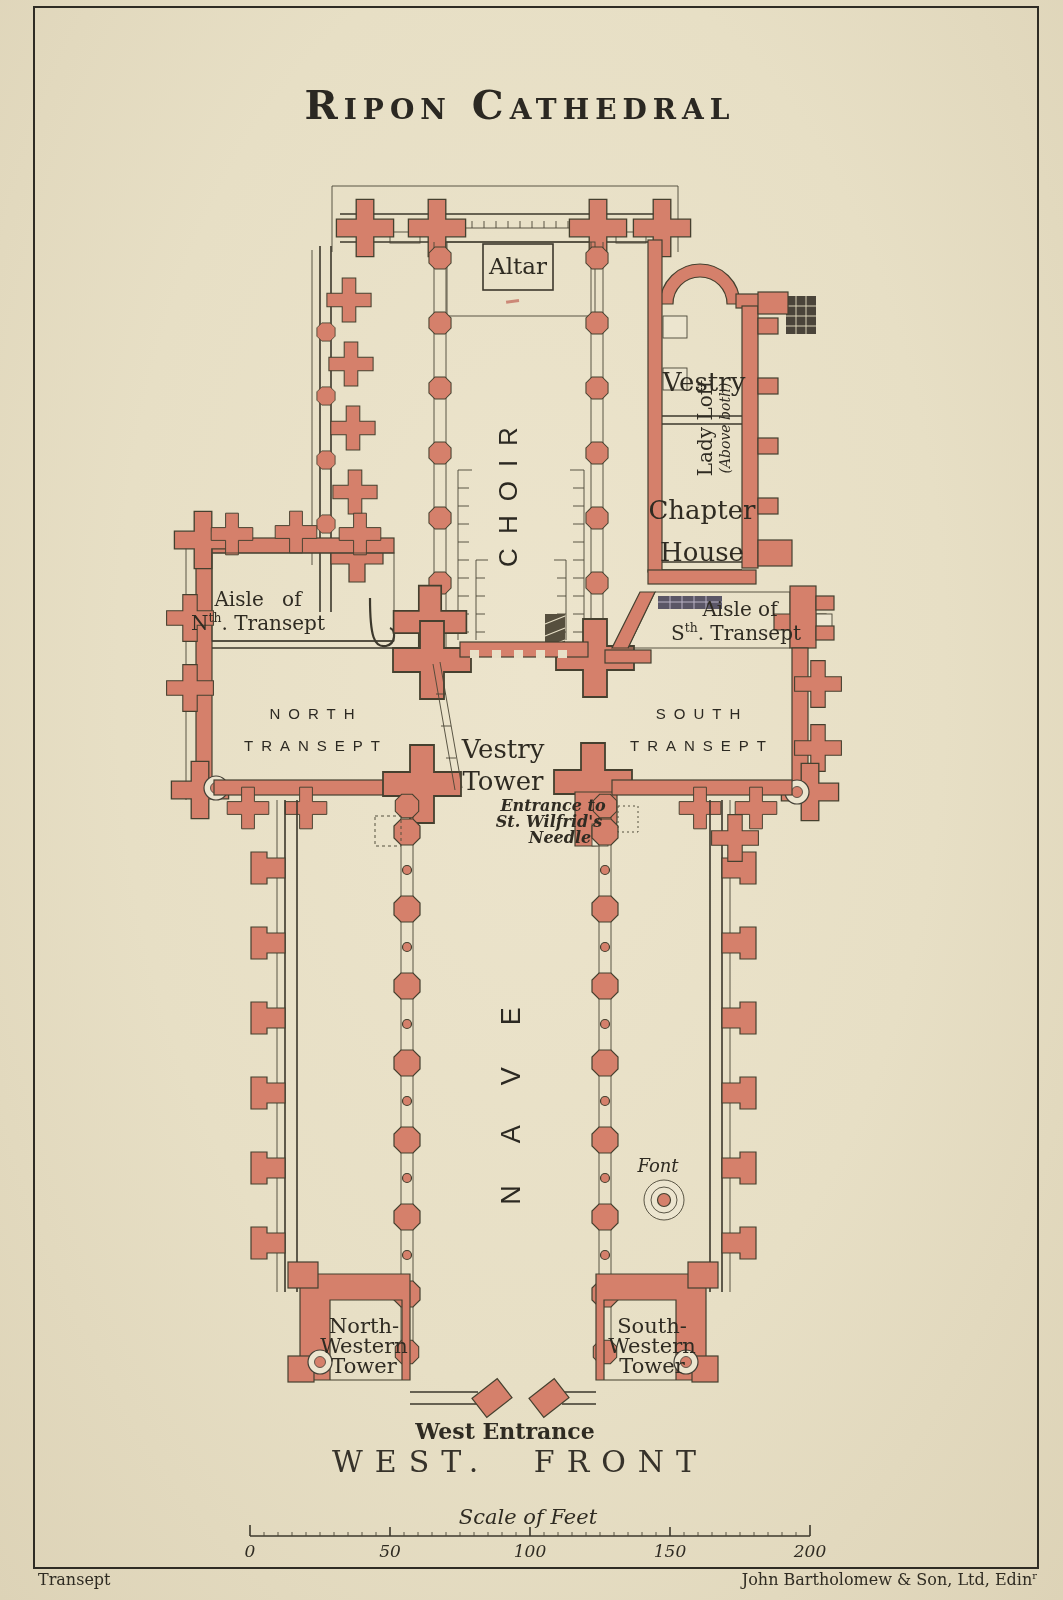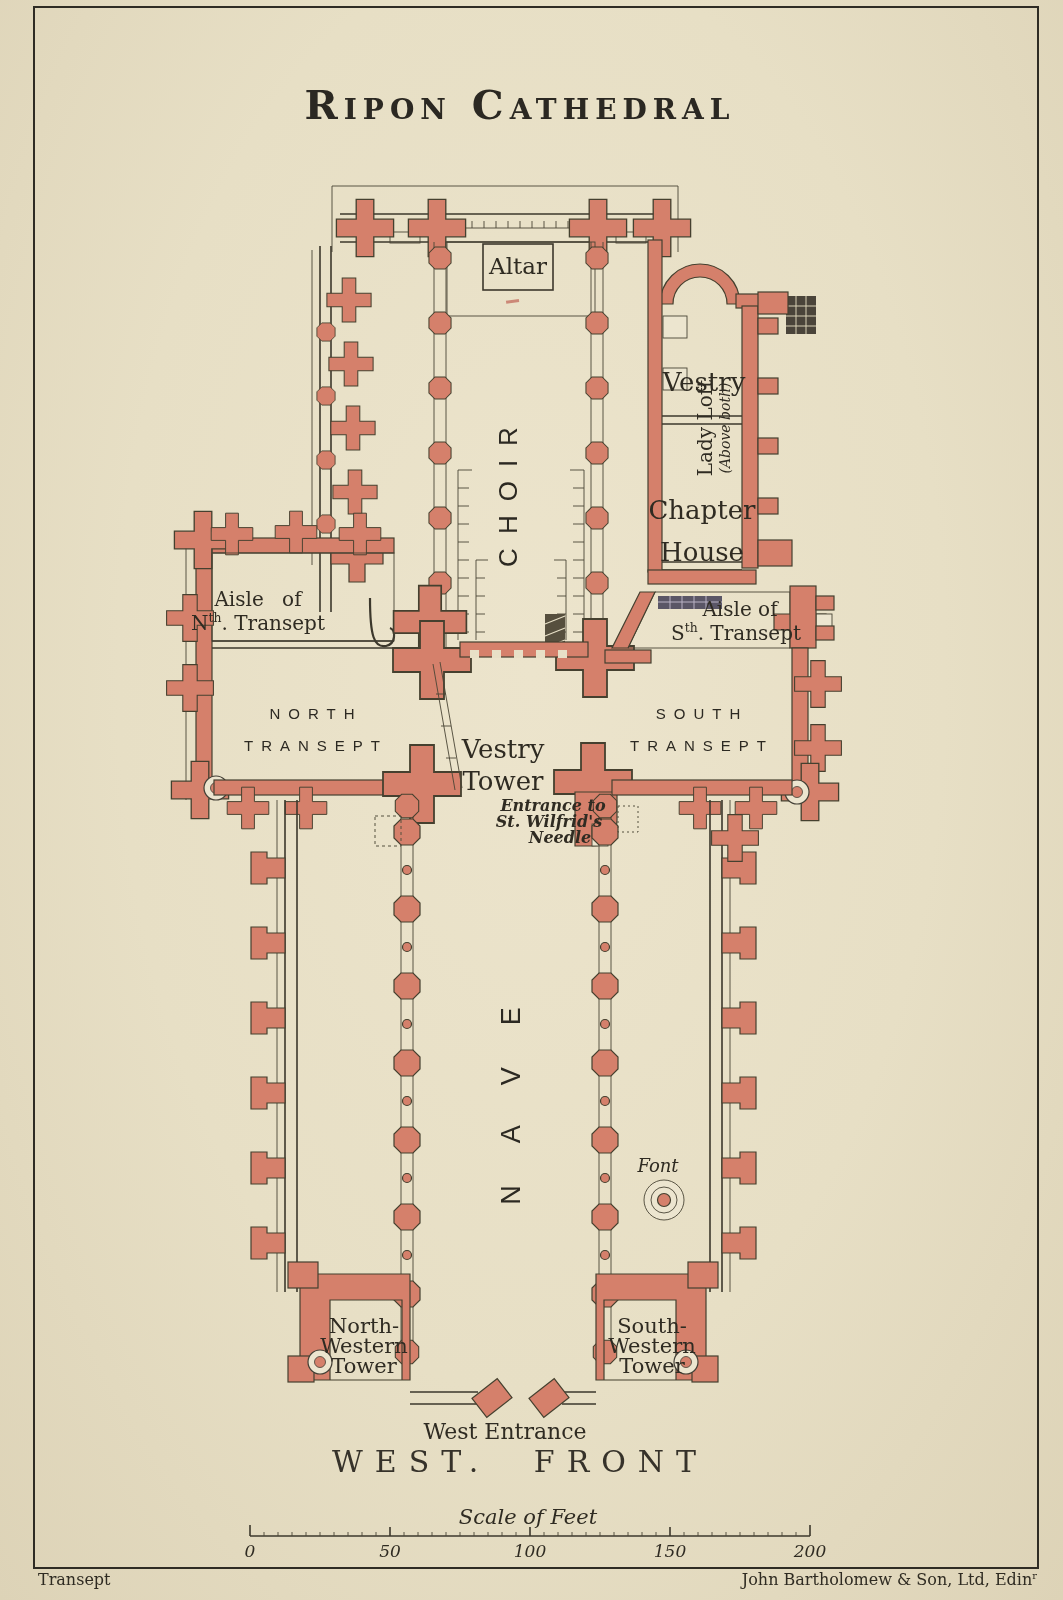--- a/index.html
+++ b/index.html
@@ -30,21 +30,21 @@
   .serif21{font-size:21px;line-height:20px;}
   .sans-sp{font-family:"Liberation Sans",sans-serif;font-size:15px;
     letter-spacing:8px;color:#2c2922;}
   .choir-t{font-family:"Liberation Sans",sans-serif;font-size:26px;
     letter-spacing:14px;color:#2c2922;}
   .nave-t{font-family:"Liberation Sans",sans-serif;font-size:27px;
     letter-spacing:42px;color:#2c2922;}
   .ital{font-style:italic;}
   .wil{font-size:16px;font-style:italic;font-weight:600;text-align:right;line-height:16px;}
   .wfront{font-size:30px;letter-spacing:12px;word-spacing:22px;color:#36322a;}
-  .went{font-size:22px;font-weight:normal;}
+  .went{font-size:22px;font-weight:bold;}
   .sct{font-size:21px;font-style:italic;text-align:center;}
   .num{font-size:17px;font-style:italic;}
   .foot{font-size:16px;}
   .sup{vertical-align:super;font-size:0.62em;}
   .ladyloft1{font-size:20px;}
   .ladyloft2{font-size:14px;font-style:italic;}
   .aisle1{word-spacing:12px;}
 </style>
 </head>
 <body>

